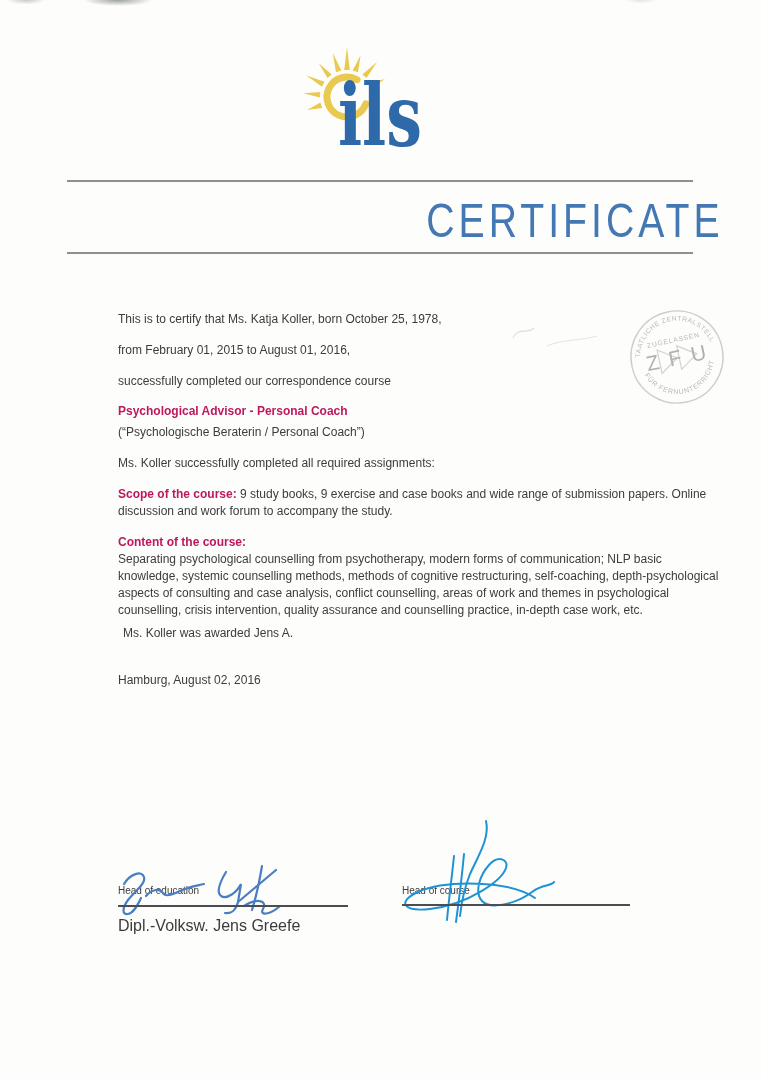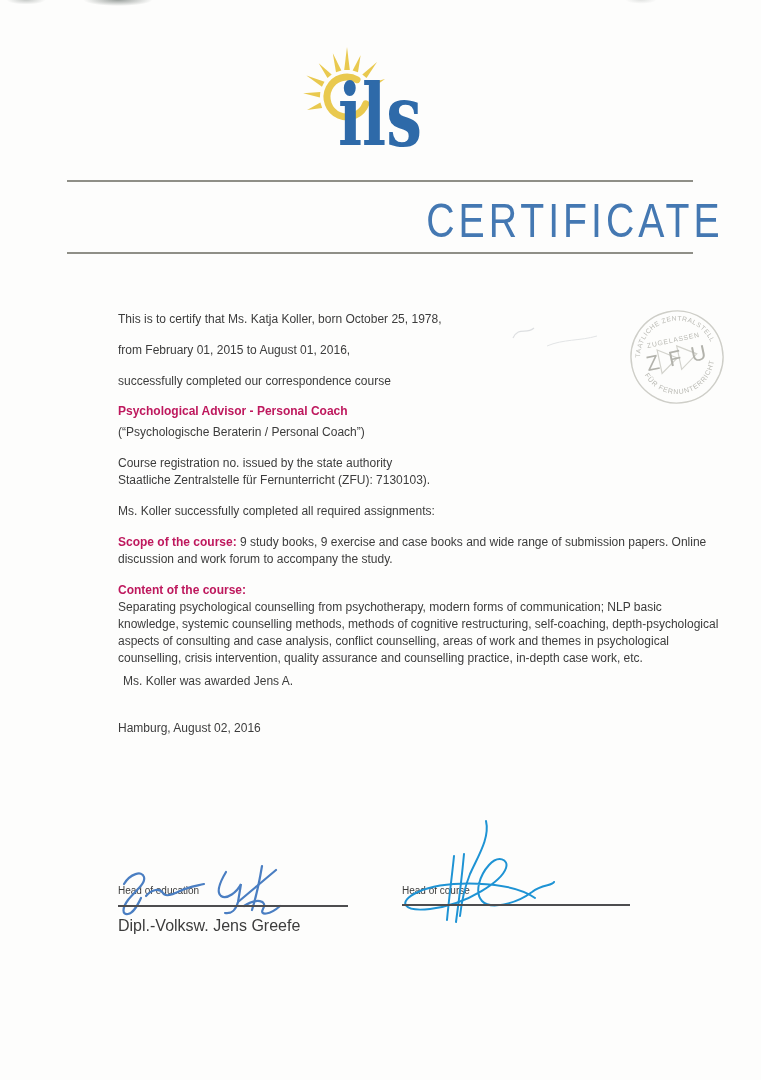--- a/index.html
+++ b/index.html
@@ -128,24 +128,20 @@
   <div class="body">
     <p class="intro">This is to certify that Ms. Katja Koller, born October 25, 1978,</p>
     <p class="intro">from February 01, 2015 to August 01, 2016,</p>
     <p class="intro intro-last">successfully completed our correspondence course</p>
 
     <p class="course-block">
       <b>Psychological Advisor - Personal Coach</b><br>
       <span>(“Psychologische Beraterin / Personal Coach”)</span>
     </p>
 
-    <p class="block-gap">
-      <span>Course registration no. issued by the state authority</span><br>
-      <span>Staatliche Zentralstelle für Fernunterricht (ZFU): 7130103).</span>
-    </p>
 
     <p class="block-gap">Ms. Koller successfully completed all required assignments:</p>
 
     <p class="block-gap">
       <b>Scope of the course:</b><span> 9 study books, 9 exercise and case books and wide range of submission papers. Online discussion and work forum to accompany the study.</span>
     </p>
 
     <p class="content-block">
       <b>Content of the course:</b><br>
       <span>Separating psychological counselling from psychotherapy, modern forms of communication; NLP basic knowledge, systemic counselling methods, methods of cognitive restructuring, self-coaching, depth-psychological aspects of consulting and case analysis, conflict counselling, areas of work and themes in psychological counselling, crisis intervention, quality assurance and counselling practice, in-depth case work, etc.</span>

